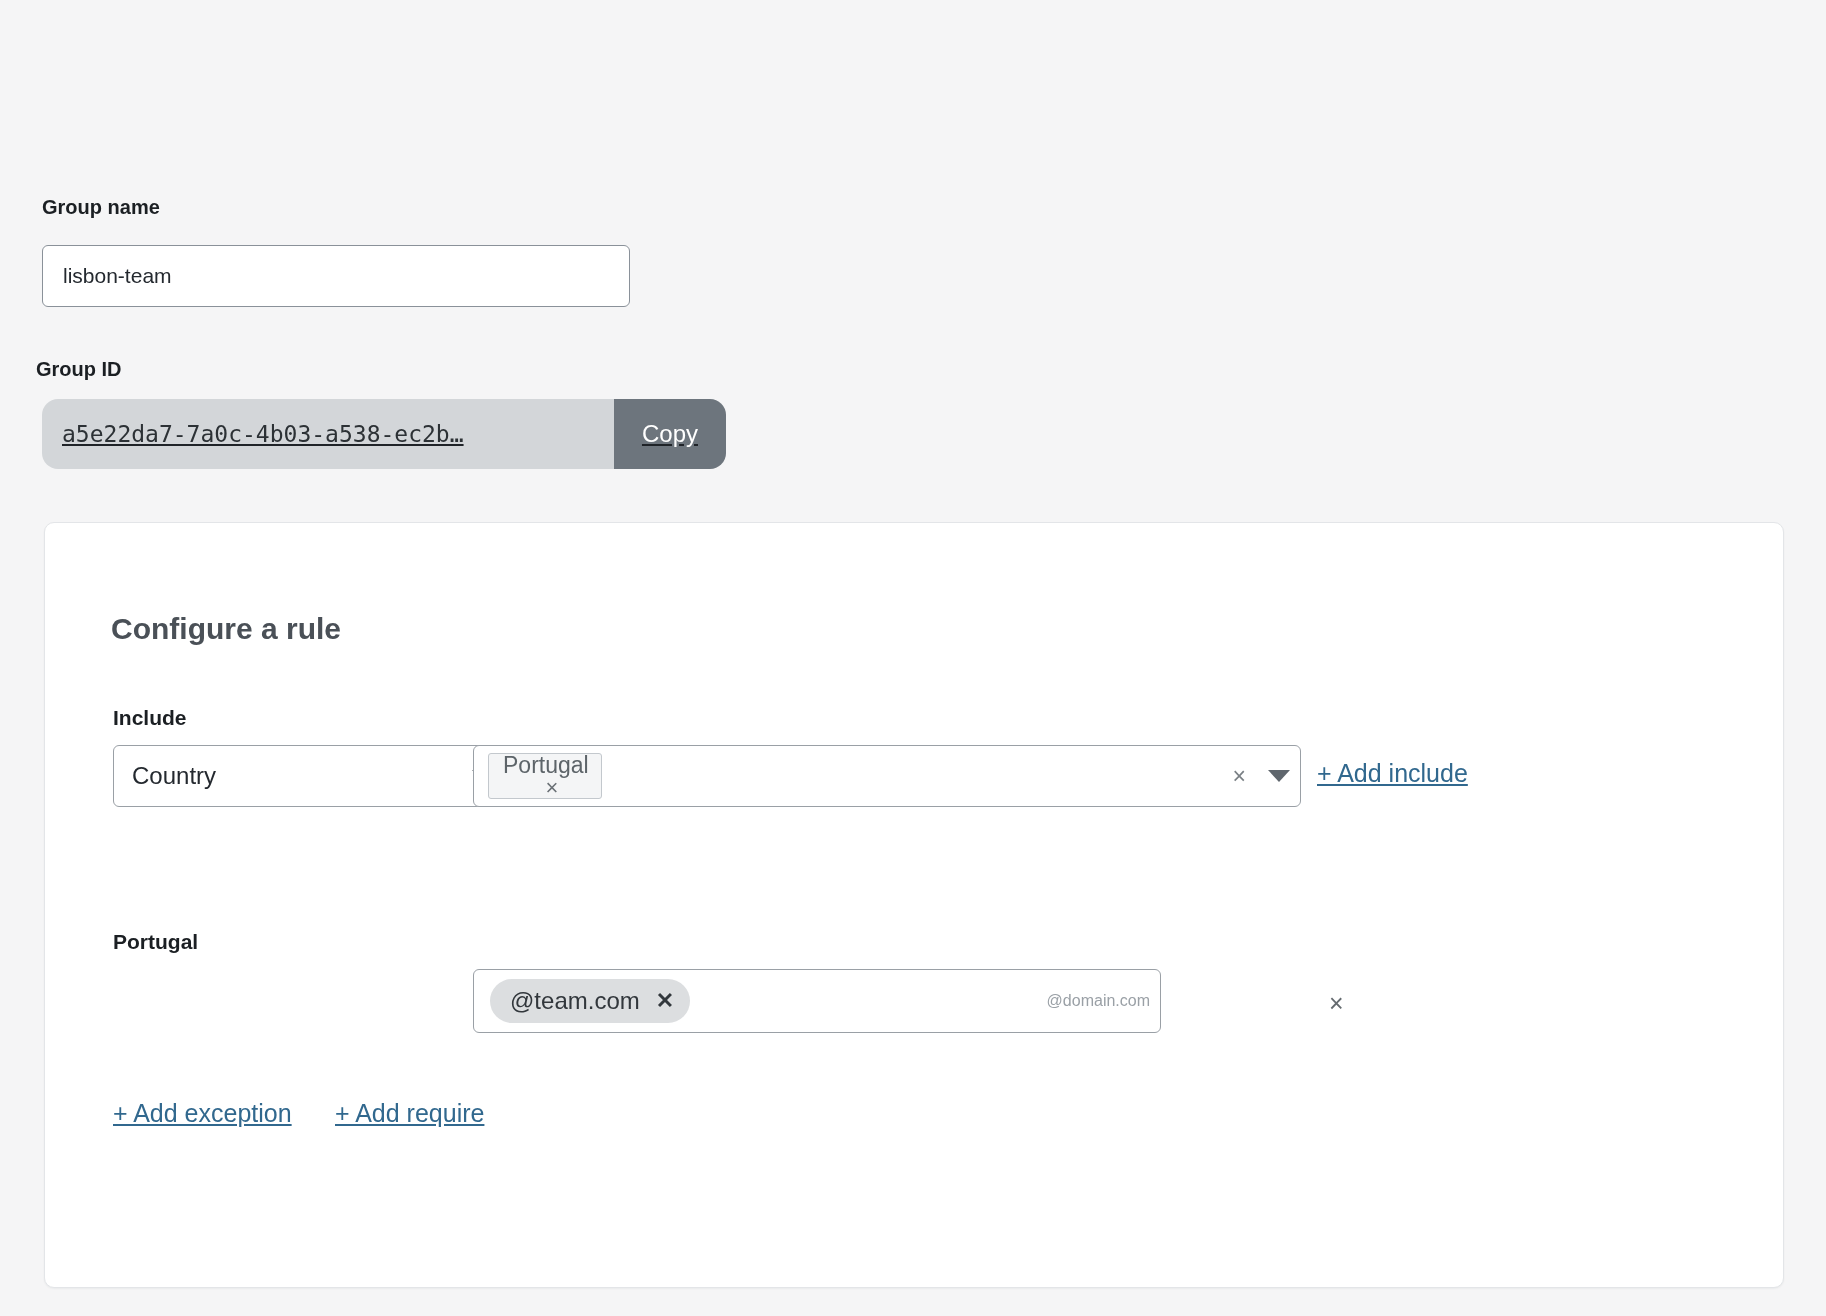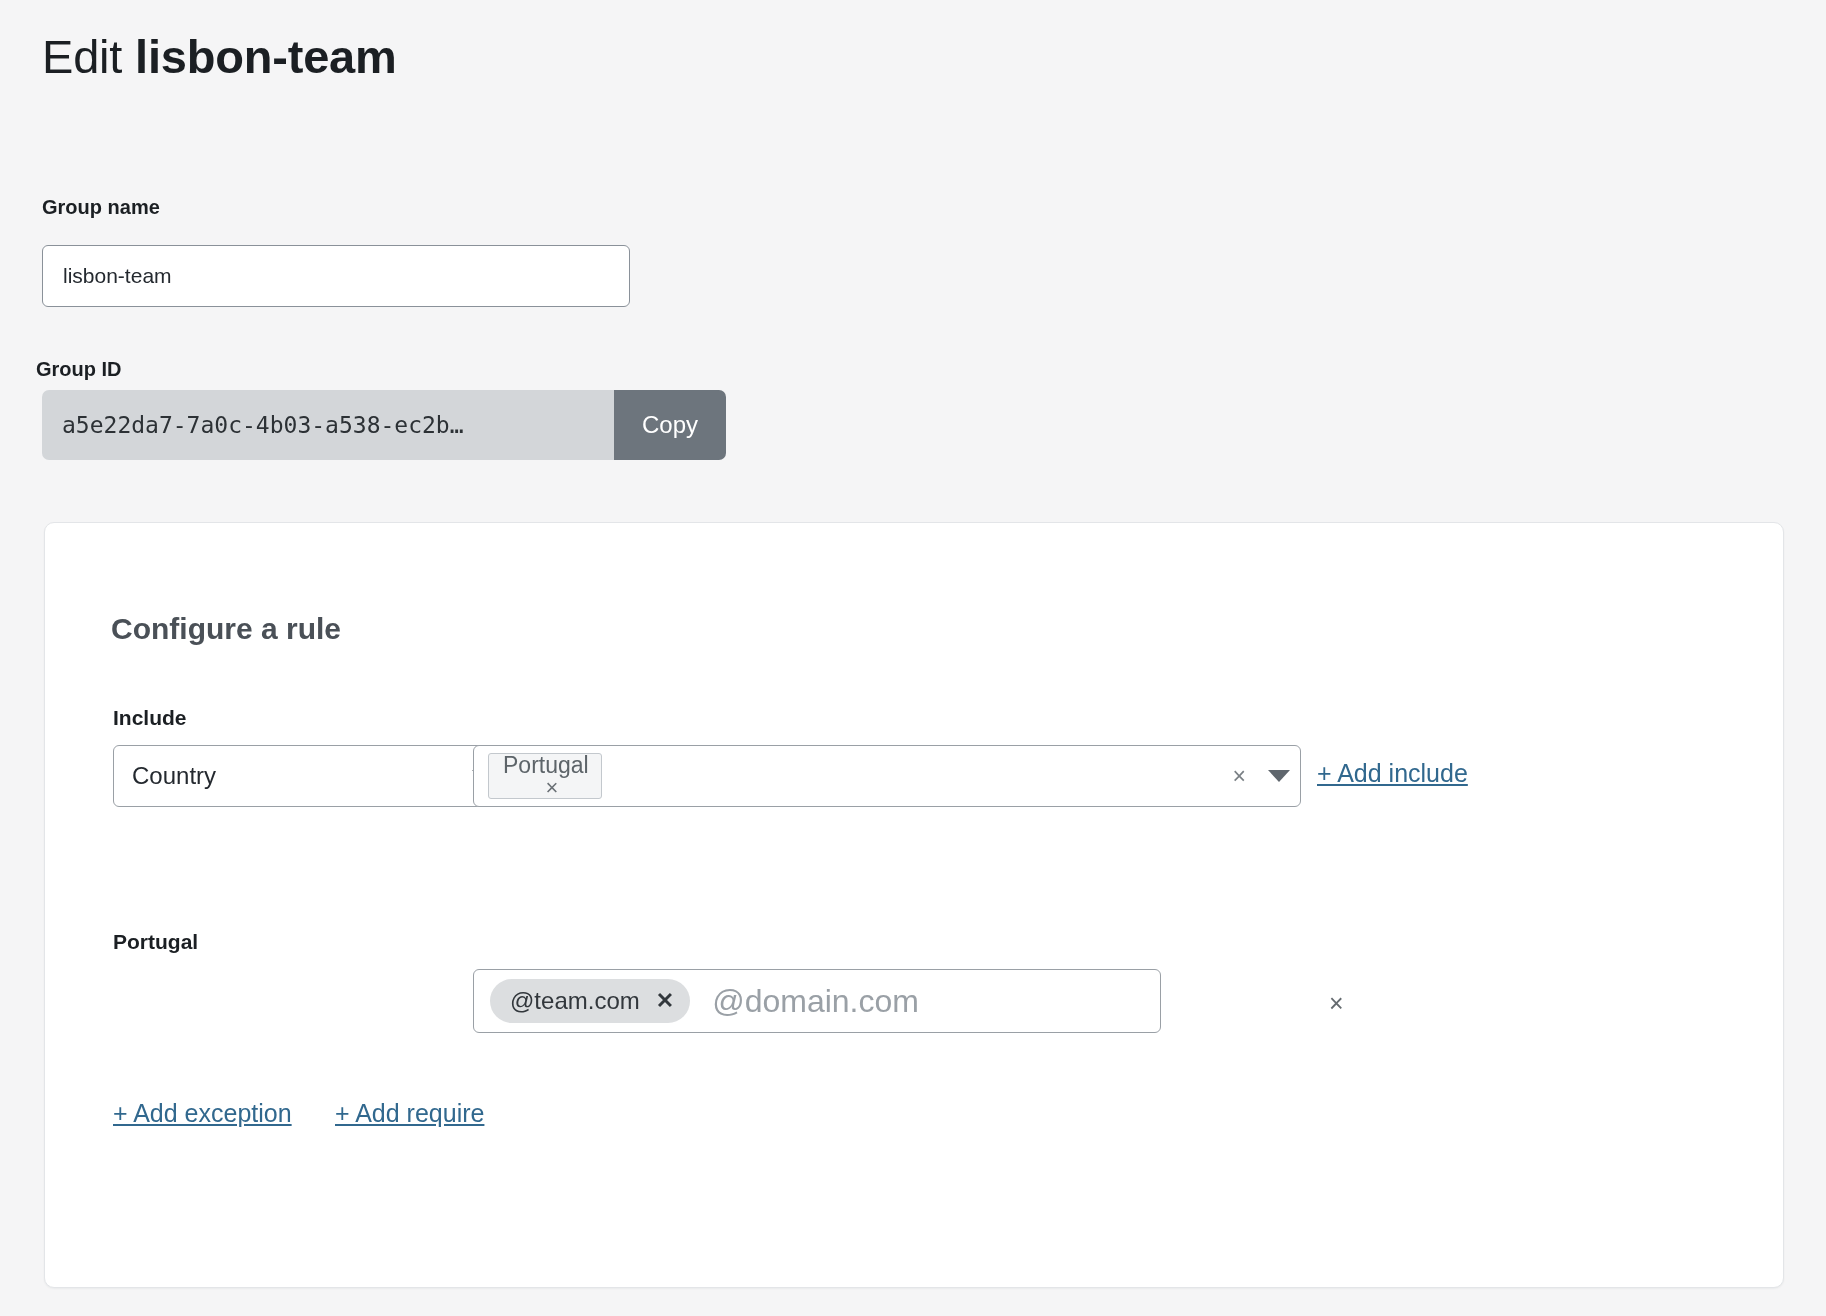--- a/index.html
+++ b/index.html
@@ -73,27 +73,28 @@
 
   .group-id-label {
     position: absolute;
     left: 36px;
     top: 357px;
   }
 
   .copy-row {
     position: absolute;
     left: 42px;
-    top: 390px;
+    top: 399px;
     display: flex;
     align-items: stretch;
     height: 70px;
-    border-radius: 0;
+    border-radius: 16px;
     overflow: hidden;
     width: 684px;
+    text-decoration: underline;
   }
   .copy-value {
     flex: 1 1 auto;
     background: #d3d6d9;
     display: flex;
     align-items: center;
     padding: 0 20px;
     font-family: "DejaVu Sans Mono", "Liberation Mono", monospace;
     font-size: 23px;
     letter-spacing: 0px;
@@ -251,25 +252,26 @@
   .chip-pill .chip-x {
     font-size: 22px;
     font-weight: 700;
     color: #32373c;
     margin-left: 16px;
     cursor: pointer;
     line-height: 1;
   }
 
   .token-placeholder {
-    font-size: 32px;
+    font-size: 16px;
     color: #9aa0a6;
     margin-left: 22px;
     flex: 1 1 auto;
     white-space: nowrap;
+    text-align: right;
   }
 
   .token-spacer { flex: 1 1 auto; }
 
   .clear-x {
     font-size: 23px;
     color: #7a8085;
     margin-right: 14px;
     cursor: pointer;
     line-height: 1;
@@ -297,23 +299,20 @@
   }
   .add-include-link { left: 1272px; top: 238px; }
   .add-exception-link { left: 68px; top: 578px; }
   .add-require-link { left: 290px; top: 578px; }
 </style>
 </head>
 <body>
 
 <div class="page">
 
-  <div class="page-title">
-    <span>Edit </span><span class="bold">lisbon-team</span>
-  </div>
 
   <div class="field-label group-name-label">Group name</div>
   <input class="text-input" type="text" value="lisbon-team" style="">
 
   <div class="field-label group-id-label">Group ID</div>
   <div class="copy-row">
     <div class="copy-value">a5e22da7-7a0c-4b03-a538-ec2b…</div>
     <button class="copy-button">Copy</button>
   </div>
 

